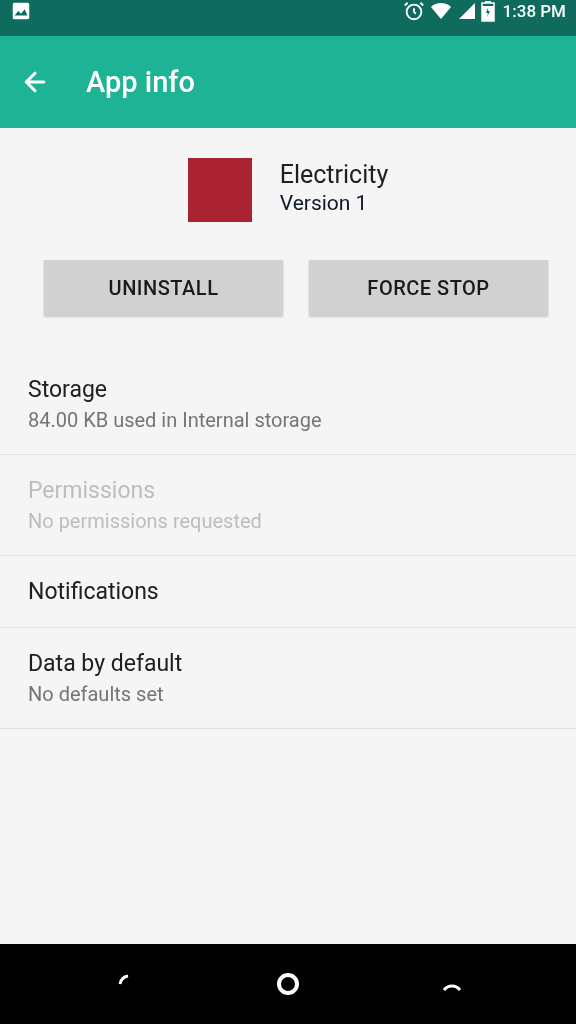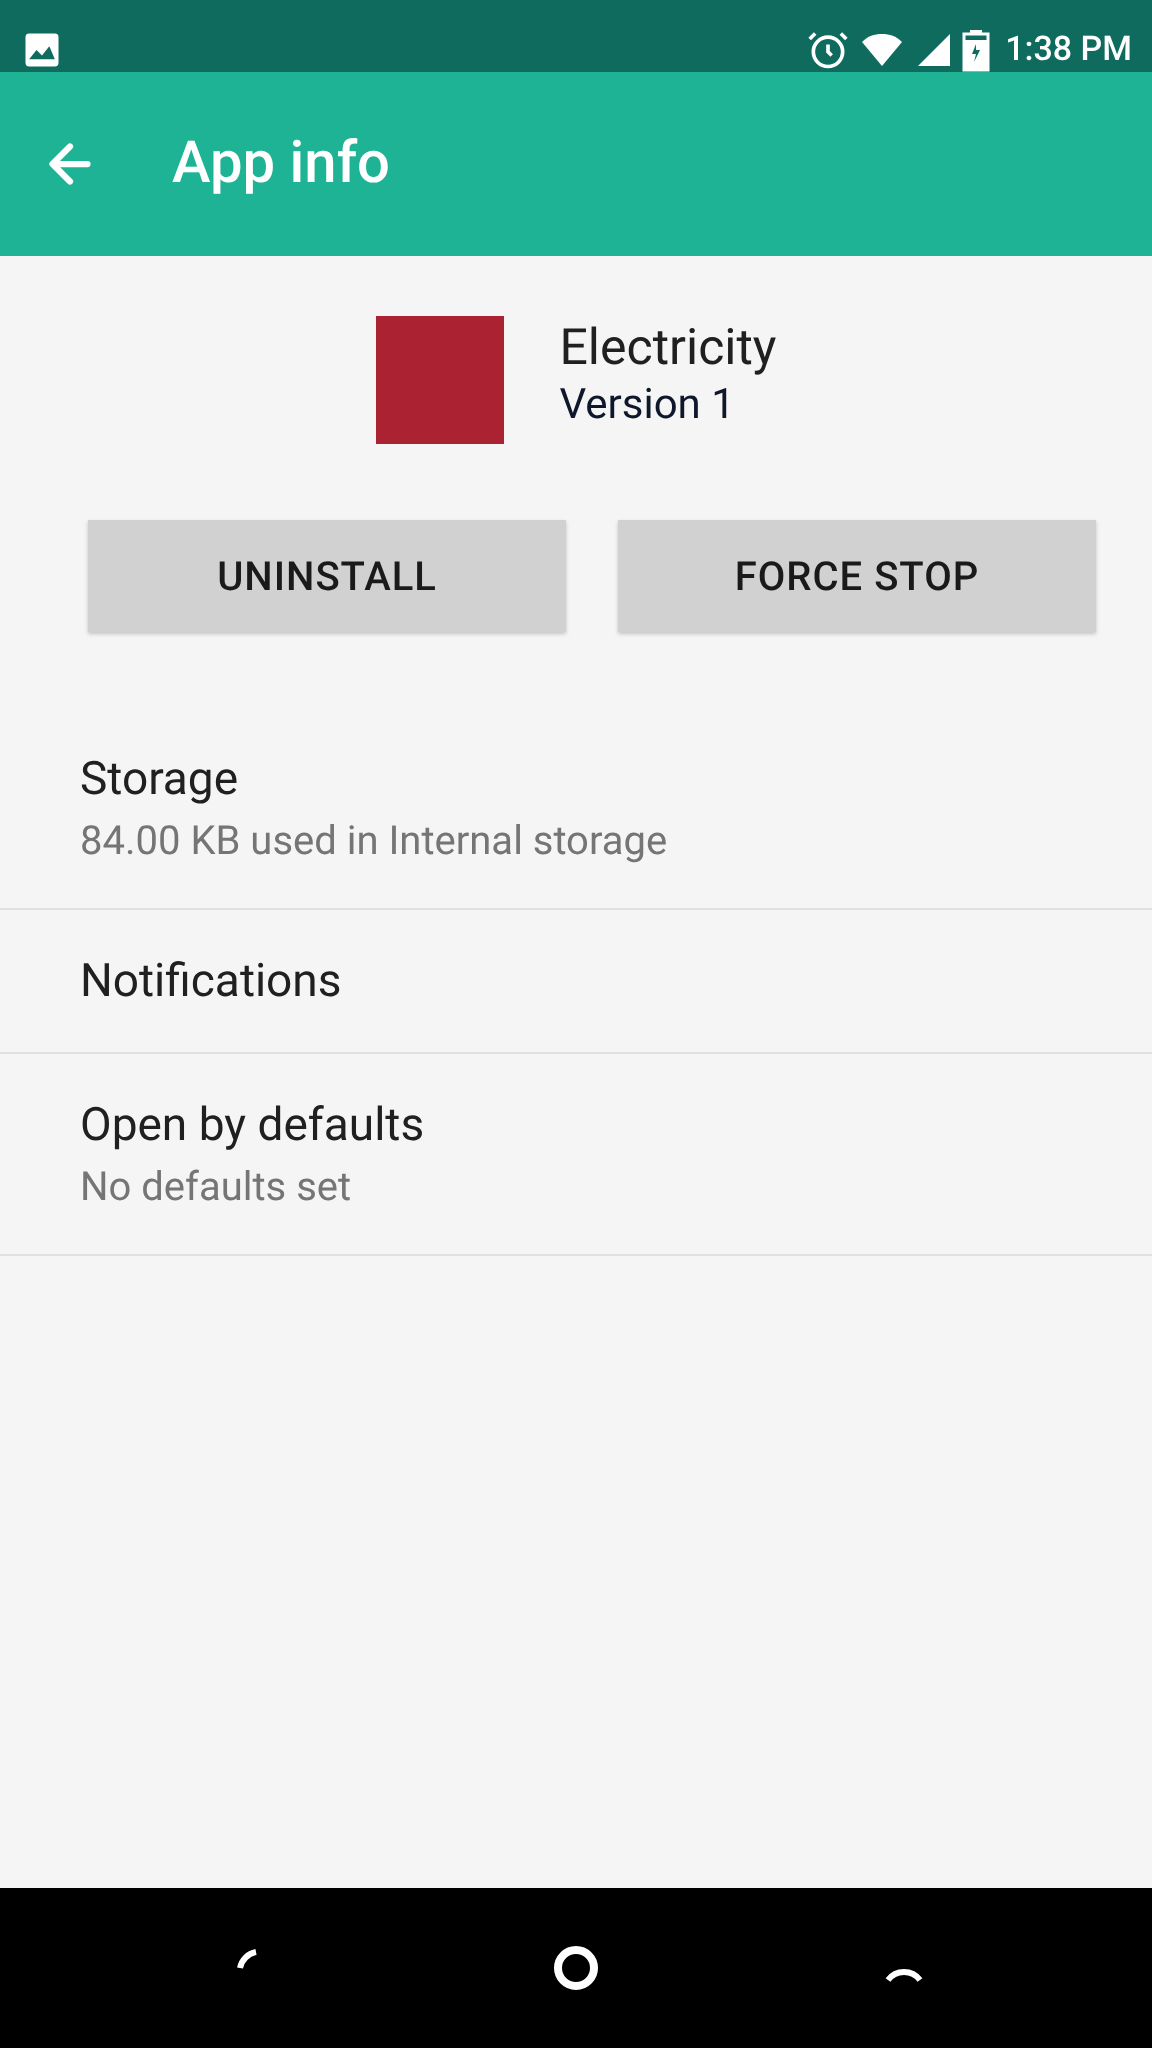--- a/index.html
+++ b/index.html
@@ -3,21 +3,21 @@
   <meta charset="utf-8">
   <style>
     * { margin: 0; padding: 0; box-sizing: border-box; font-family: Roboto, -apple-system, BlinkMacSystemFont, "Segoe UI", sans-serif; }
     body { width: 576px; height: 1024px; background: #f5f5f5; overflow: hidden; position: relative; }
     
     .status-bar {
       height: 36px;
       background: #0f6b5e;
       display: flex;
       justify-content: space-between;
-      align-items: flex-end;
+      align-items: flex-start;
       padding: 0 10px;
       color: white;
     }
     .status-left { display: flex; align-items: center; }
     .status-right { display: flex; align-items: center; gap: 4px; }
     .status-time { font-size: 17px; font-weight: 500; margin-left: 4px; }
     .status-icon { display: inline-flex; align-items: center; }
     
     .app-bar {
       height: 92px;
@@ -61,21 +61,21 @@
       border: none;
       font-size: 20px;
       font-weight: 500;
       color: #1a1a1a;
       letter-spacing: 0.5px;
       box-shadow: 0 1px 2px rgba(0,0,0,0.2);
       cursor: pointer;
     }
     
     .list-item {
-      padding: 22px 40px;
+      padding: 22px 28px;
       border-bottom: 1px solid #e0e0e0;
     }
     .list-item:first-of-type { border-top: 0; }
     .list-title { font-size: 23px; color: #202020; }
     .list-sub { font-size: 20px; color: #757575; margin-top: 5px; }
     .list-item.disabled .list-title { color: #bdbdbd; }
     .list-item.disabled .list-sub { color: #bdbdbd; }
     
     .nav-bar {
       position: absolute;
@@ -155,27 +155,31 @@
     <button class="action-btn">UNINSTALL</button>
     <button class="action-btn">FORCE STOP</button>
   </div>
 
   <div class="list-item">
     <div class="list-title">Storage</div>
     <div class="list-sub">84.00 KB used in Internal storage</div>
   </div>
 
 
+  <div class="list-item disabled">
+    <div class="list-title">Permissions</div>
+    <div class="list-sub">No permissions requested</div>
+  </div>
 
   <div class="list-item">
     <div class="list-title">Notifications</div>
   </div>
 
   <div class="list-item">
-    <div class="list-title">Open by defaults</div>
+    <div class="list-title">Data by default</div>
     <div class="list-sub">No defaults set</div>
   </div>
 
 </div>
 
 <div class="nav-bar">
   <div class="nav-btn">
     <svg width="28" height="28" viewBox="0 0 28 28" fill="none" stroke="white" stroke-width="3">
         <path d="M 18 6 A 10 10 0 0 0 10 14"></path>
       </svg>

